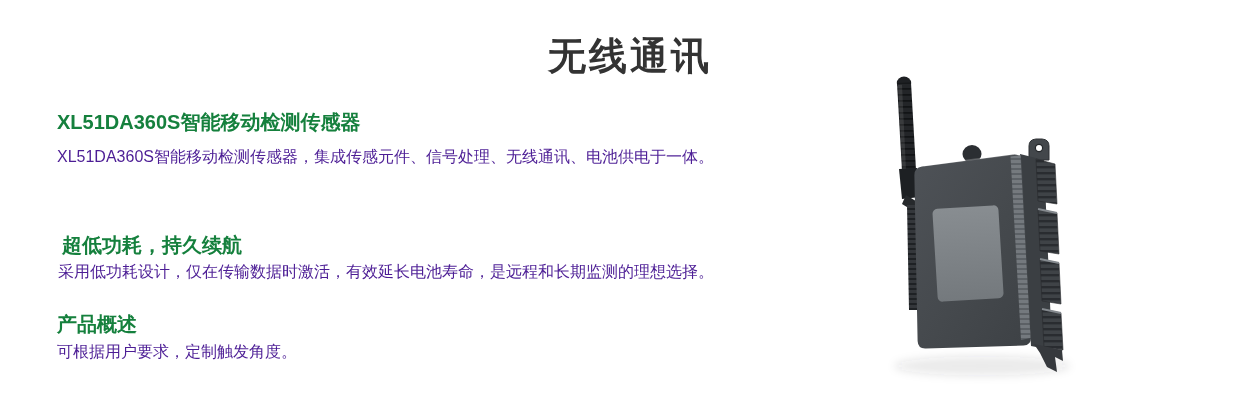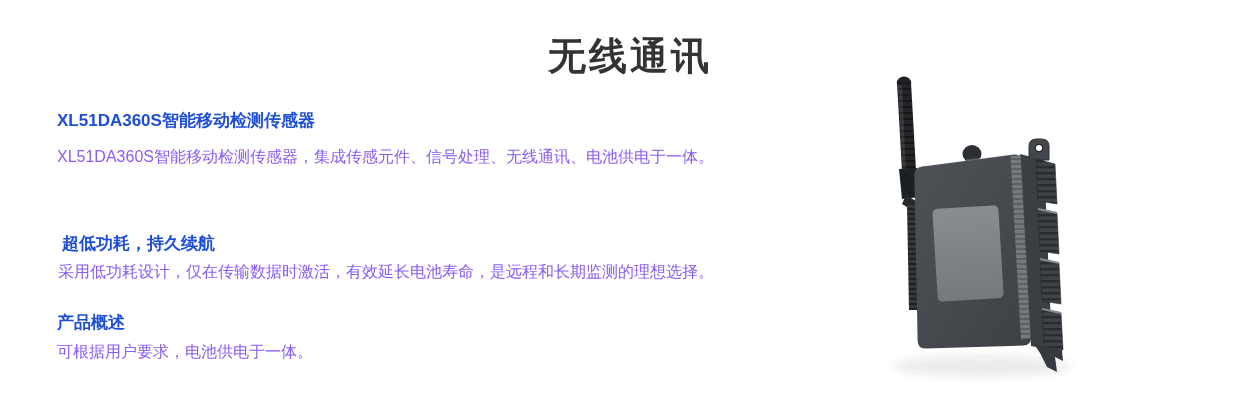--- a/index.html
+++ b/index.html
@@ -14,29 +14,29 @@
     position:absolute;
     top:31px; left:0; width:100%;
     text-align:center;
     font-size:38px;
     font-weight:700;
     letter-spacing:3px;
     color:#333333;
   }
   .sec-heading {
     position:absolute;
-    font-size:17px;
+    font-size:20px;
     font-weight:700;
-    color:#1d4ed8;
+    color:#15803d;
     white-space:nowrap;
   }
   .sec-body {
     position:absolute;
     font-size:16px;
-    color:#8b5cf6;
+    color:#4c1d95;
     line-height:26px;
     white-space:nowrap;
   }
   #h1 { left:57px; top:109px; }
   #p1 { left:57px; top:144px; }
   #h2 { left:62px; top:232px; }
   #p2 { left:58px; top:259px; }
   #h3 { left:57px; top:311px; }
   #p3 { left:57px; top:339px; }
   .product-figure {
@@ -55,21 +55,21 @@
   <div>XL51DA360S智能移动检测传感器，集成传感元件、信号处理、无线通讯、电池供电于一体。</div>
 </div>
 
 <div class="sec-heading" id="h2">超低功耗，持久续航</div>
 <div class="sec-body" id="p2">
   <div>采用低功耗设计，仅在传输数据时激活，有效延长电池寿命，是远程和长期监测的理想选择。</div>
 </div>
 
 <div class="sec-heading" id="h3">产品概述</div>
 <div class="sec-body" id="p3">
-  <div>可根据用户要求，电池供电于一体。</div>
+  <div>可根据用户要求，定制触发角度。</div>
 </div>
 
 <svg class="product-figure" viewBox="0 0 230 340" xmlns="http://www.w3.org/2000/svg">
   <defs>
     <linearGradient id="faceGrad" x1="0" y1="0" x2="1" y2="1">
       <stop offset="0" stop-color="#4e5257"></stop>
       <stop offset="0.55" stop-color="#45494d"></stop>
       <stop offset="1" stop-color="#3d4145"></stop>
     </linearGradient>
     <linearGradient id="labelGrad" x1="0" y1="0" x2="0" y2="1">

